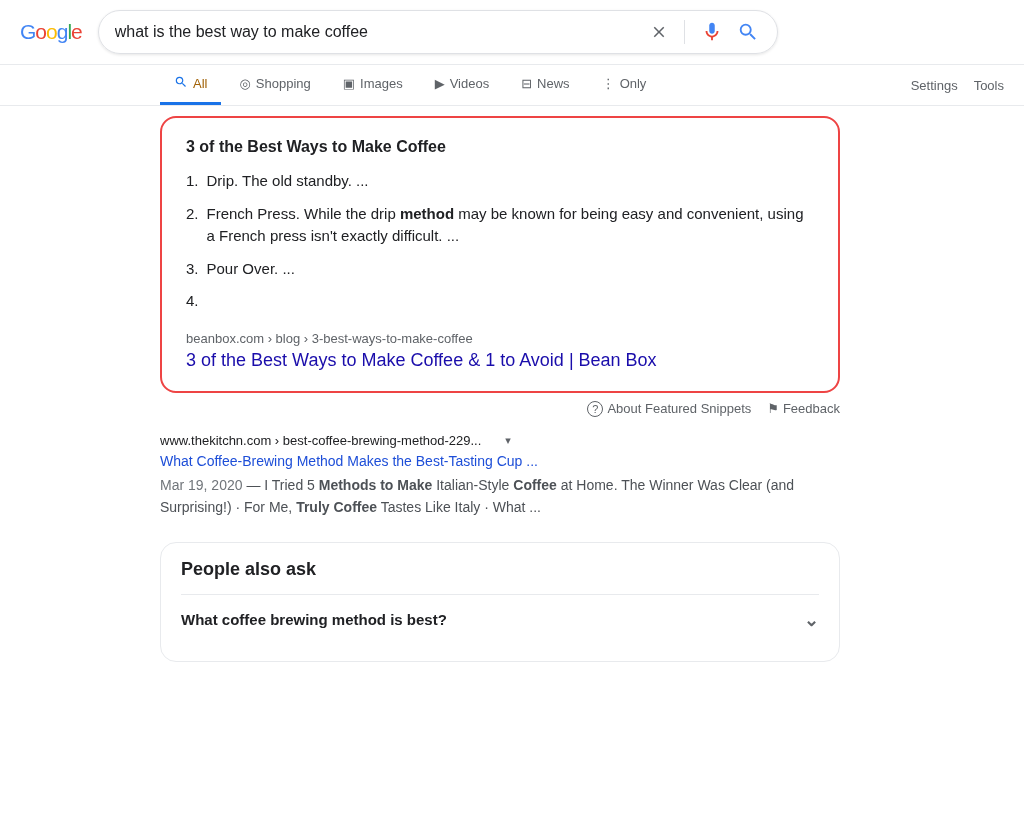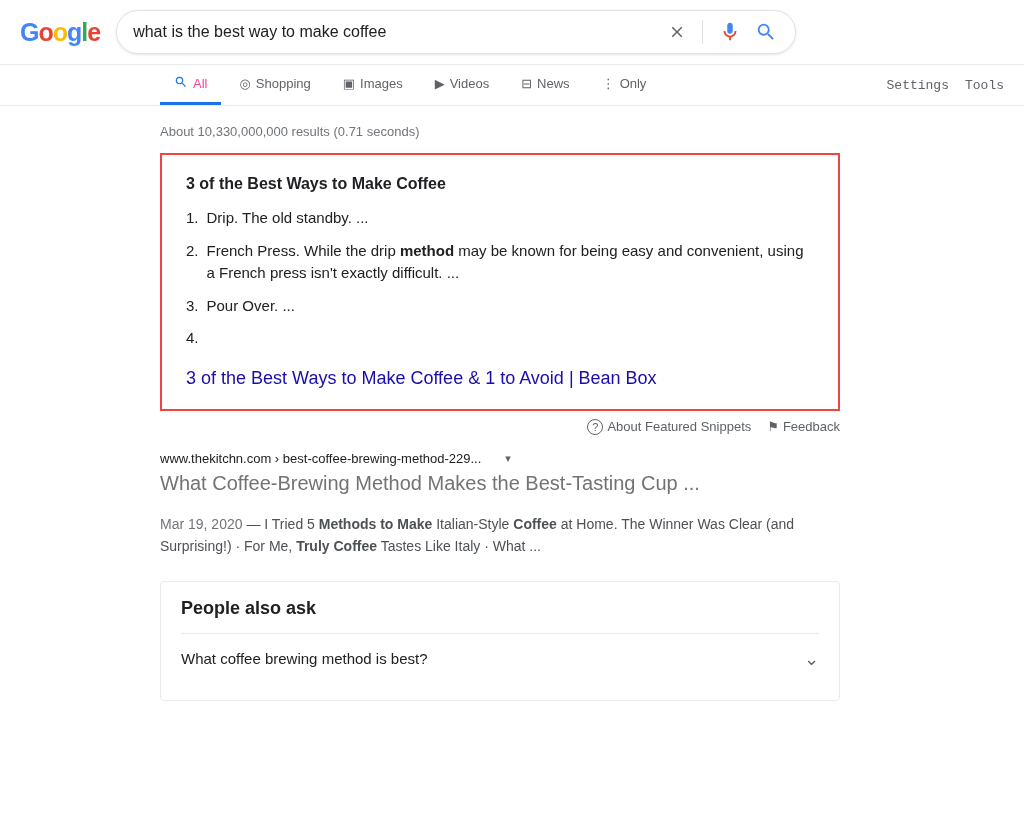--- a/index.html
+++ b/index.html
@@ -12,22 +12,22 @@
 
     
     .header {
       display: flex;
       align-items: center;
       padding: 10px 20px;
       gap: 16px;
       border-bottom: 1px solid #e8eaed;
     }
     .logo {
-      font-size: 25px;
-      font-weight: bold;
+      font-size: 21px;
+      font-weight: normal;
       letter-spacing: -1px;
       user-select: none;
       flex-shrink: 0;
     }
     .logo-blue { color: #4285F4; }
     .logo-red { color: #EA4335; }
     .logo-yellow { color: #FBBC05; }
     .logo-green { color: #34A853; }
 
     .search-bar-wrapper {
@@ -78,53 +78,52 @@
       gap: 5px;
       padding: 10px 14px;
       font-size: 13px;
       color: #5f6368;
       cursor: pointer;
       border-bottom: 3px solid transparent;
       text-decoration: none;
       white-space: nowrap;
     }
     .nav-tab.active {
-      color: #ec4899;
+      color: #a16207;
       border-bottom: 3px solid #1a73e8;
     }
     .nav-tab-icon {
       font-size: 13px;
     }
     .nav-spacer { flex: 1; }
     .nav-settings {
       display: flex;
       align-items: center;
       gap: 16px;
       font-size: 13px;
       color: #5f6368;
       cursor: pointer;
       padding: 10px 0;
-      font-family: Liberation Mono, monospace;
     }
 
     
     .results-area {
       padding: 10px 20px 20px 160px;
       max-width: 860px;
     }
     .results-count {
       font-size: 13px;
       color: #70757a;
       padding: 8px 0 14px;
     }
 
     
     .featured-snippet {
       border: 2px solid #e44;
-      border-radius: 0;
+      border-radius: 16px;
       padding: 20px 24px;
       margin-bottom: 8px;
     }
     .snippet-title {
       font-size: 16px;
       font-weight: bold;
       margin-bottom: 14px;
       color: #202124;
     }
     .snippet-list {
@@ -184,60 +183,61 @@
       font-size: 13px;
       color: #202124;
       margin-bottom: 4px;
     }
     .result-url-arrow {
       color: #5f6368;
       font-size: 11px;
       cursor: pointer;
     }
     .result-title {
-      font-size: 20px;
-      color: #737373;
+      font-size: 14px;
+      color: #1d4ed8;
       text-decoration: none;
       cursor: pointer;
       line-height: 1.3;
       display: block;
-      margin-bottom: 17px;
+      margin-bottom: 4px;
     }
     .result-date {
       color: #70757a;
       font-size: 14px;
     }
     .result-desc {
       font-size: 14px;
       color: #4d5156;
       line-height: 1.58;
     }
 
     
     .paa-box {
       border: 1px solid #e8eaed;
-      border-radius: 4px;
+      border-radius: 16px;
       padding: 16px 20px;
       margin-top: 12px;
     }
     .paa-title {
       font-size: 18px;
       font-weight: bold;
       margin-bottom: 14px;
       color: #202124;
     }
     .paa-item {
       display: flex;
       justify-content: space-between;
       align-items: center;
       padding: 14px 0;
       border-top: 1px solid #e8eaed;
       cursor: pointer;
       font-size: 15px;
       color: #202124;
+      font-weight: bold;
     }
     .paa-chevron {
       font-size: 18px;
       color: #5f6368;
     }
   </style>
 </head>
 <body>
 
 <div class="header">
@@ -298,41 +298,41 @@
     <span>Only</span>
   </a>
   <div class="nav-spacer"></div>
   <div class="nav-settings">
     <span>Settings</span>
     <span>Tools</span>
   </div>
 </div>
 
 <div class="results-area">
-  <div class="results-count">About 10,330,000,000 results (0.71 seconds)</div>
 
   <div class="featured-snippet">
     <div class="snippet-title">3 of the Best Ways to Make Coffee</div>
     <ol class="snippet-list">
       <li>
         <span class="list-num">1.</span>
         <span>Drip. The old standby. ...</span>
       </li>
       <li>
         <span class="list-num">2.</span>
         <span>French Press. While the drip <strong>method</strong> may be known for being easy and convenient, using a French press isn't exactly difficult. ...</span>
       </li>
       <li>
         <span class="list-num">3.</span>
         <span>Pour Over. ...</span>
       </li>
       <li>
         <span class="list-num">4.</span>
       </li>
     </ol>
+    <div class="snippet-source">beanbox.com › blog › 3-best-ways-to-make-coffee</div>
     <a class="snippet-link">3 of the Best Ways to Make Coffee &amp; 1 to Avoid | Bean Box</a>
   </div>
 
   <div class="snippet-footer">
     <div class="snippet-footer-item">
       <span style="width:16px;height:16px;border:1.5px solid #5f6368;border-radius:50%;display:inline-flex;align-items:center;justify-content:center;font-size:11px;color:#5f6368;">?</span>
       <span>About Featured Snippets</span>
     </div>
     <div class="snippet-footer-item">
       <span style="font-size:13px;">⚑</span>

